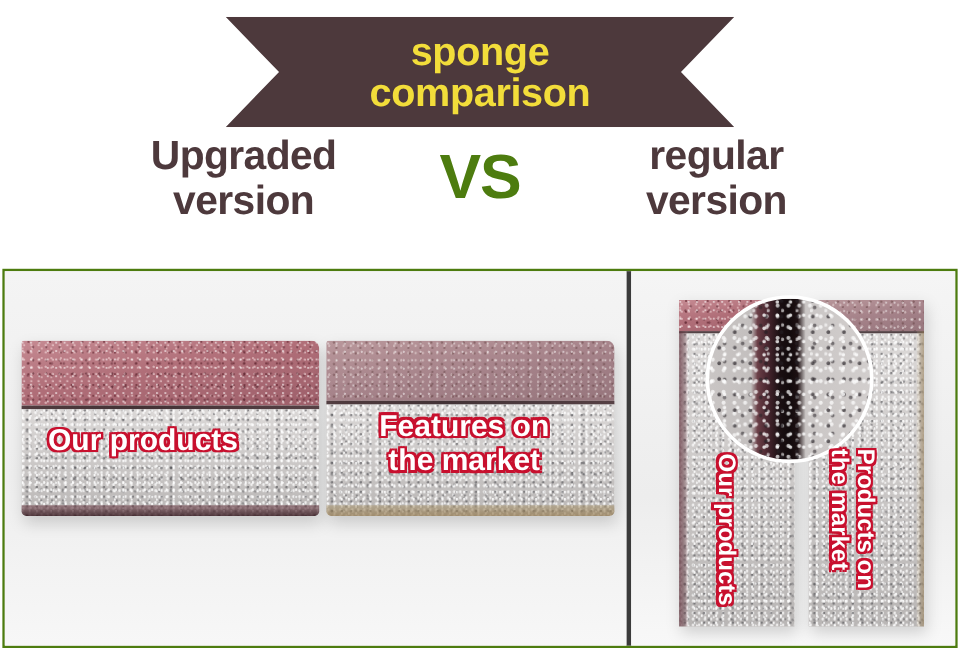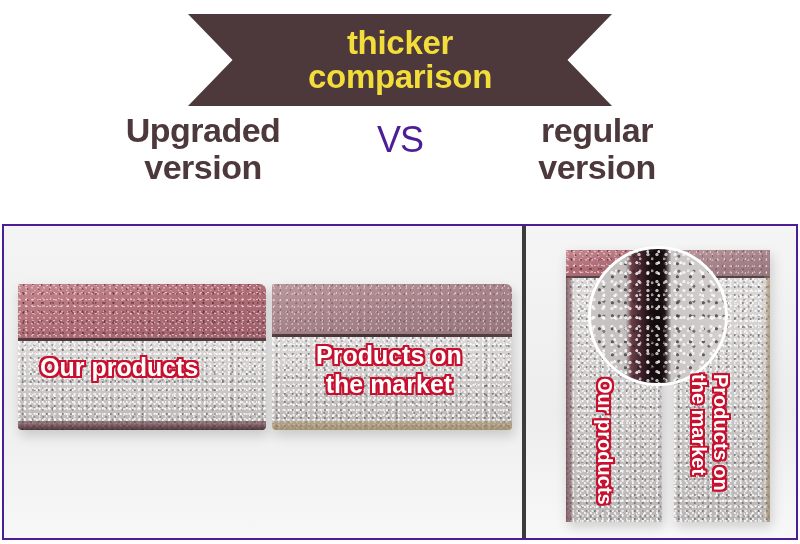--- a/index.html
+++ b/index.html
@@ -72,37 +72,37 @@
     letter-spacing: -0.5px;
   }
   #upgraded-version-label { left: 58px; }
   #regular-version-label  { left: 452px; }
   #vs-text {
     position: absolute;
     left: 340px;
     top: 10px;
     width: 120px;
     text-align: center;
-    color: #4c1d95;
-    font-weight: normal;
-    font-size: 36px;
+    color: #4d7c0f;
+    font-weight: bold;
+    font-size: 52px;
     line-height: 1;
     letter-spacing: -1px;
   }
 
   
   #panels {
     position: absolute;
     left: 2px;
     top: 224px;
     width: 796px;
     height: 316px;
     display: flex;
     gap: 0;
-    border: 2px solid #4c1d95;
+    border: 2px solid #4d7c0f;
     box-sizing: border-box;
     background: #f3f3f3;
   }
   #left-panel {
     position: relative;
     width: 518px;
     background: linear-gradient(180deg, #f4f4f4 0%, #eeeeee 55%, #f7f7f7 100%);
     overflow: hidden;
   }
   #panel-divider {
@@ -309,21 +309,21 @@
        0   -2px 0 #c8102e,  0    2px 0 #c8102e;
   }
   #vcaption-our-products { left: 68px; top: 152px; }
   #vcaption-market-products { left: 162px; top: 148px; }
 </style>
 </head>
 <body>
 
 <div id="banner-wrap">
   <div id="banner-ribbon"></div>
-  <div id="banner-title">thicker
+  <div id="banner-title">sponge
 comparison</div>
 </div>
 
 <div id="vs-row">
   <div class="version-label" id="upgraded-version-label">Upgraded
 version</div>
   <div id="vs-text">VS</div>
   <div class="version-label" id="regular-version-label">regular
 version</div>
 </div>
@@ -343,21 +343,21 @@
     <div class="block-left" id="block-market">
       <div class="slab-top grit-red-dull"></div>
       <div class="slab-seam"></div>
       <div class="slab-body grit-gray">
         <div class="slab-bottom-edge"></div>
       </div>
     </div>
 
     <div class="block-caption" id="caption-our-products">Our products</div>
 
-    <div class="block-caption" id="caption-market-products">Products on
+    <div class="block-caption" id="caption-market-products">Features on
 the market</div>
 
   </div>
 
   <div id="panel-divider"></div>
 
   <div id="right-panel">
 
     <div id="right-block-ours">
       <div class="vstrip-top grit-red"></div>

